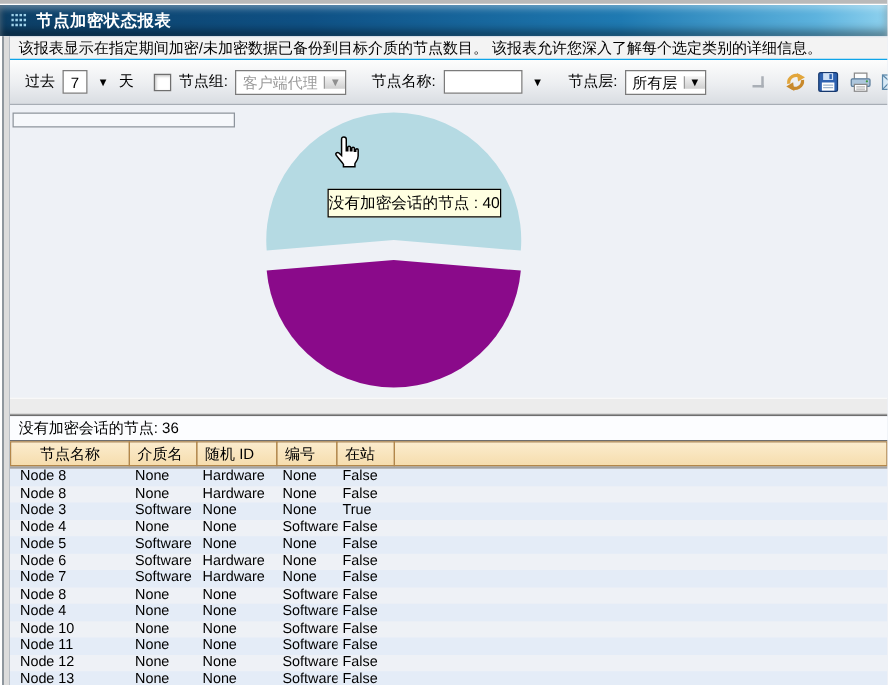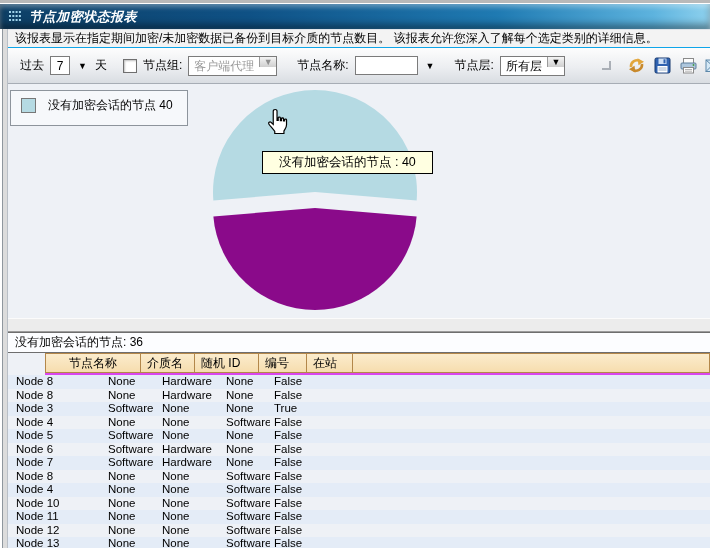--- a/index.html
+++ b/index.html
@@ -8,40 +8,39 @@
     font-family:"Liberation Sans","DejaVu Sans",sans-serif;
     background:#eef1f6;font-size:12px;color:#000;
   }
   .top-strip{height:3px;background:#b9b9b9;border-bottom:1px solid #fff;}
   
   .titlebar{
     height:25px;display:flex;align-items:center;gap:8px;padding-left:9px;
     background:linear-gradient(90deg,#0d3f66 0%,#0f5185 35%,#1f7ab2 70%,#5db3de 92%,#8ed1ee 100%);
     box-shadow:inset 0 3px 5px rgba(255,255,255,.35), inset 0 -5px 7px rgba(0,0,0,.38);
     border-bottom:1px solid #dfe4ea;
-    font-style:italic;
   }
   .titlebar .title{color:#fff;font-weight:bold;font-size:13px;letter-spacing:.5px;}
   
   .descbar{
     height:17px;line-height:17px;padding-left:7px;background:#f3f3f3;
     border-bottom:1px solid #0ea5e9;white-space:nowrap;overflow:hidden;
   }
   
   .toolbar{
     height:35px;display:flex;align-items:center;gap:6px;padding-left:12px;
     background:linear-gradient(180deg,#fdfdfd 0%,#eceef1 55%,#d9dde2 100%);
     border-bottom:1px solid #a7adb5;position:relative;
   }
   .tb-label{white-space:nowrap;}
   .box{background:#fff;border:1px solid #7b7b7b;height:17px;display:inline-flex;align-items:center;box-sizing:content-box;}
   .days-box{width:18px;justify-content:center;}
   .chev{font-size:9px;color:#000;margin:0 2px;cursor:default;}
   .checkbox{width:12px;height:12px;background:#fff;border:1px solid #6f6f6f;box-shadow:inset 1px 1px 2px rgba(0,0,0,.25);}
-  .combo{display:inline-flex;align-items:flex-start;border:1px solid #7b7b7b;background:#fff;height:18px;font-family:Liberation Serif, serif;}
+  .combo{display:inline-flex;align-items:center;border:1px solid #7b7b7b;background:#fff;height:18px;font-family:Liberation Serif, serif;}
   .combo .txt{padding:0 5px;line-height:18px;white-space:nowrap;}
   .combo .btn{width:16px;background:linear-gradient(180deg,#f4f4f4,#cfcfcf);border-left:1px solid #9a9a9a;
     display:flex;align-items:center;justify-content:center;font-size:9px;}
   .combo.disabled .txt{color:#9a9a9a;}
   .combo.disabled .btn{color:#8f8f8f;}
   .name-input{width:55px;height:17px;border:1px solid #7b7b7b;background:#fff;font:inherit;padding:0 3px;}
   .tb-spacer{flex:1;}
   .overflow-mark{width:7px;height:7px;border-right:2px solid #9aa0a8;border-bottom:2px solid #9aa0a8;margin-right:10px;opacity:.8;}
   .tb-icons{display:flex;gap:7px;align-items:center;margin-right:-8px;}
   .tb-icon{width:19px;height:19px;flex:0 0 aupx;cursor:pointer;}
@@ -50,33 +49,33 @@
   .legend{
     position:absolute;left:2px;top:6px;width:178px;padding:6px 0 4px 10px;
     background:#f6f8fb;border:1px solid #8d949c;box-sizing:border-box;
   }
   .legend-item{display:flex;align-items:center;gap:12px;margin-bottom:7px;}
   .swatch{width:13px;height:13px;border:1px solid #777;}
   .legend-text{white-space:nowrap;}
   #pie-svg{position:absolute;left:0;top:0;}
   .tooltip{
     position:absolute;left:254px;top:67px;background:#ffffe1;border:1px solid #000;
-    padding:2px 16px;white-space:nowrap;font-size:12.5px;
+    padding:2px 0;white-space:nowrap;font-size:12.5px;
   }
   .cursor{position:absolute;left:258px;top:24px;pointer-events:none;}
   
   .splitter{height:12px;background:#ececec;border-top:1px solid #fbfbfb;border-bottom:1px solid #9b9b9b;}
   
   .detail-panel{border-top:1px solid #6e6e6e;}
   .section-title{
     height:19px;line-height:19px;background:#fcfdff;padding-left:7px;
     border-bottom:1px solid #6e6e6e;font-size:12px;
   }
   .grid{display:grid;grid-template-columns:96px 54px 64px 48px 46px 1fr;}
-  .grid-header{border-bottom:2px solid #d946ef;margin-left:37px;}
+  .grid-header{border-bottom:2px solid #a3a3a3;}
   .grid-header .hcell{
     height:18px;line-height:18px;background:linear-gradient(180deg,#fbeccd,#f6ddae);
     border:1px solid #b3874a;margin-left:-1px;padding-left:6px;white-space:nowrap;overflow:hidden;
   }
   .grid-header .hcell:first-child{margin-left:0;text-align:center;padding-left:0;}
   .grid-body{height:177px;overflow:hidden;}
   .grid-row{display:grid;grid-template-columns:96px 54px 64px 48px 46px 1fr;height:13.5px;line-height:13.5px;font-size:11.5px;}
   .grid-row:nth-child(odd){background:#e4ecf7;}
   .grid-row .cell{white-space:nowrap;overflow:hidden;padding-left:4px;}
   .grid-row .cell:first-child{padding-left:8px;}
@@ -175,24 +174,20 @@
   </div>
 
   <div class="chart-area">
     <svg id="pie-svg" width="702" height="234">
         <path d="M306.99955907471553,123.99999998784905 L408.6507129626527,132.4286958093224 A102,102 0 0 1 205.3474766980828,132.41749061714438 Z" fill="#8a0a8a"></path>
         <path d="M307.00044092528447,108.00000001215095 L205.34835854865173,116.41749064144628 A102,102 0 1 1 408.6515948132216,116.42869583362427 Z" fill="#b5dae3"></path>
       </svg>
 
     <div class="legend">
 
-  <div class="legend-item">
-    <span class="swatch" style="background: rgb(181, 218, 227);"></span>
-    <span class="legend-text">没有加密会话的节点  40</span>
-  </div>
 </div>
 
     <div class="tooltip">没有加密会话的节点 : 40</div>
 
     <svg class="cursor" width="24" height="27" viewBox="0 0 22 25">
       <path d="M8.3 1.4 C9.4 1.4 10.1 2.1 10.1 3.1 L10.1 11.6 L11.2 11.6 L11.2 9.1 C11.2 8.1 13.2 8.1 13.2 9.1 L13.2 11.7 L14.2 11.7 L14.2 9.9 C14.2 8.9 16.1 8.9 16.1 9.9 L16.1 12 L17.1 12 L17.1 10.9 C17.1 10 18.9 10 18.9 10.9 L18.9 15.6 C18.9 18.6 17.2 19.6 16.5 21.3 L16.5 23.6 L8 23.6 L8 21.7 C6.3 19.2 3.4 16.3 2.5 14.8 C1.8 13.6 3.3 12.4 4.5 13.2 L6.6 15.2 L6.6 3.1 C6.6 2.1 7.2 1.4 8.3 1.4 Z" fill="#ffffff" stroke="#000000" stroke-width="1.1"></path>
     </svg>
   </div>
 
   <div class="splitter"></div>

